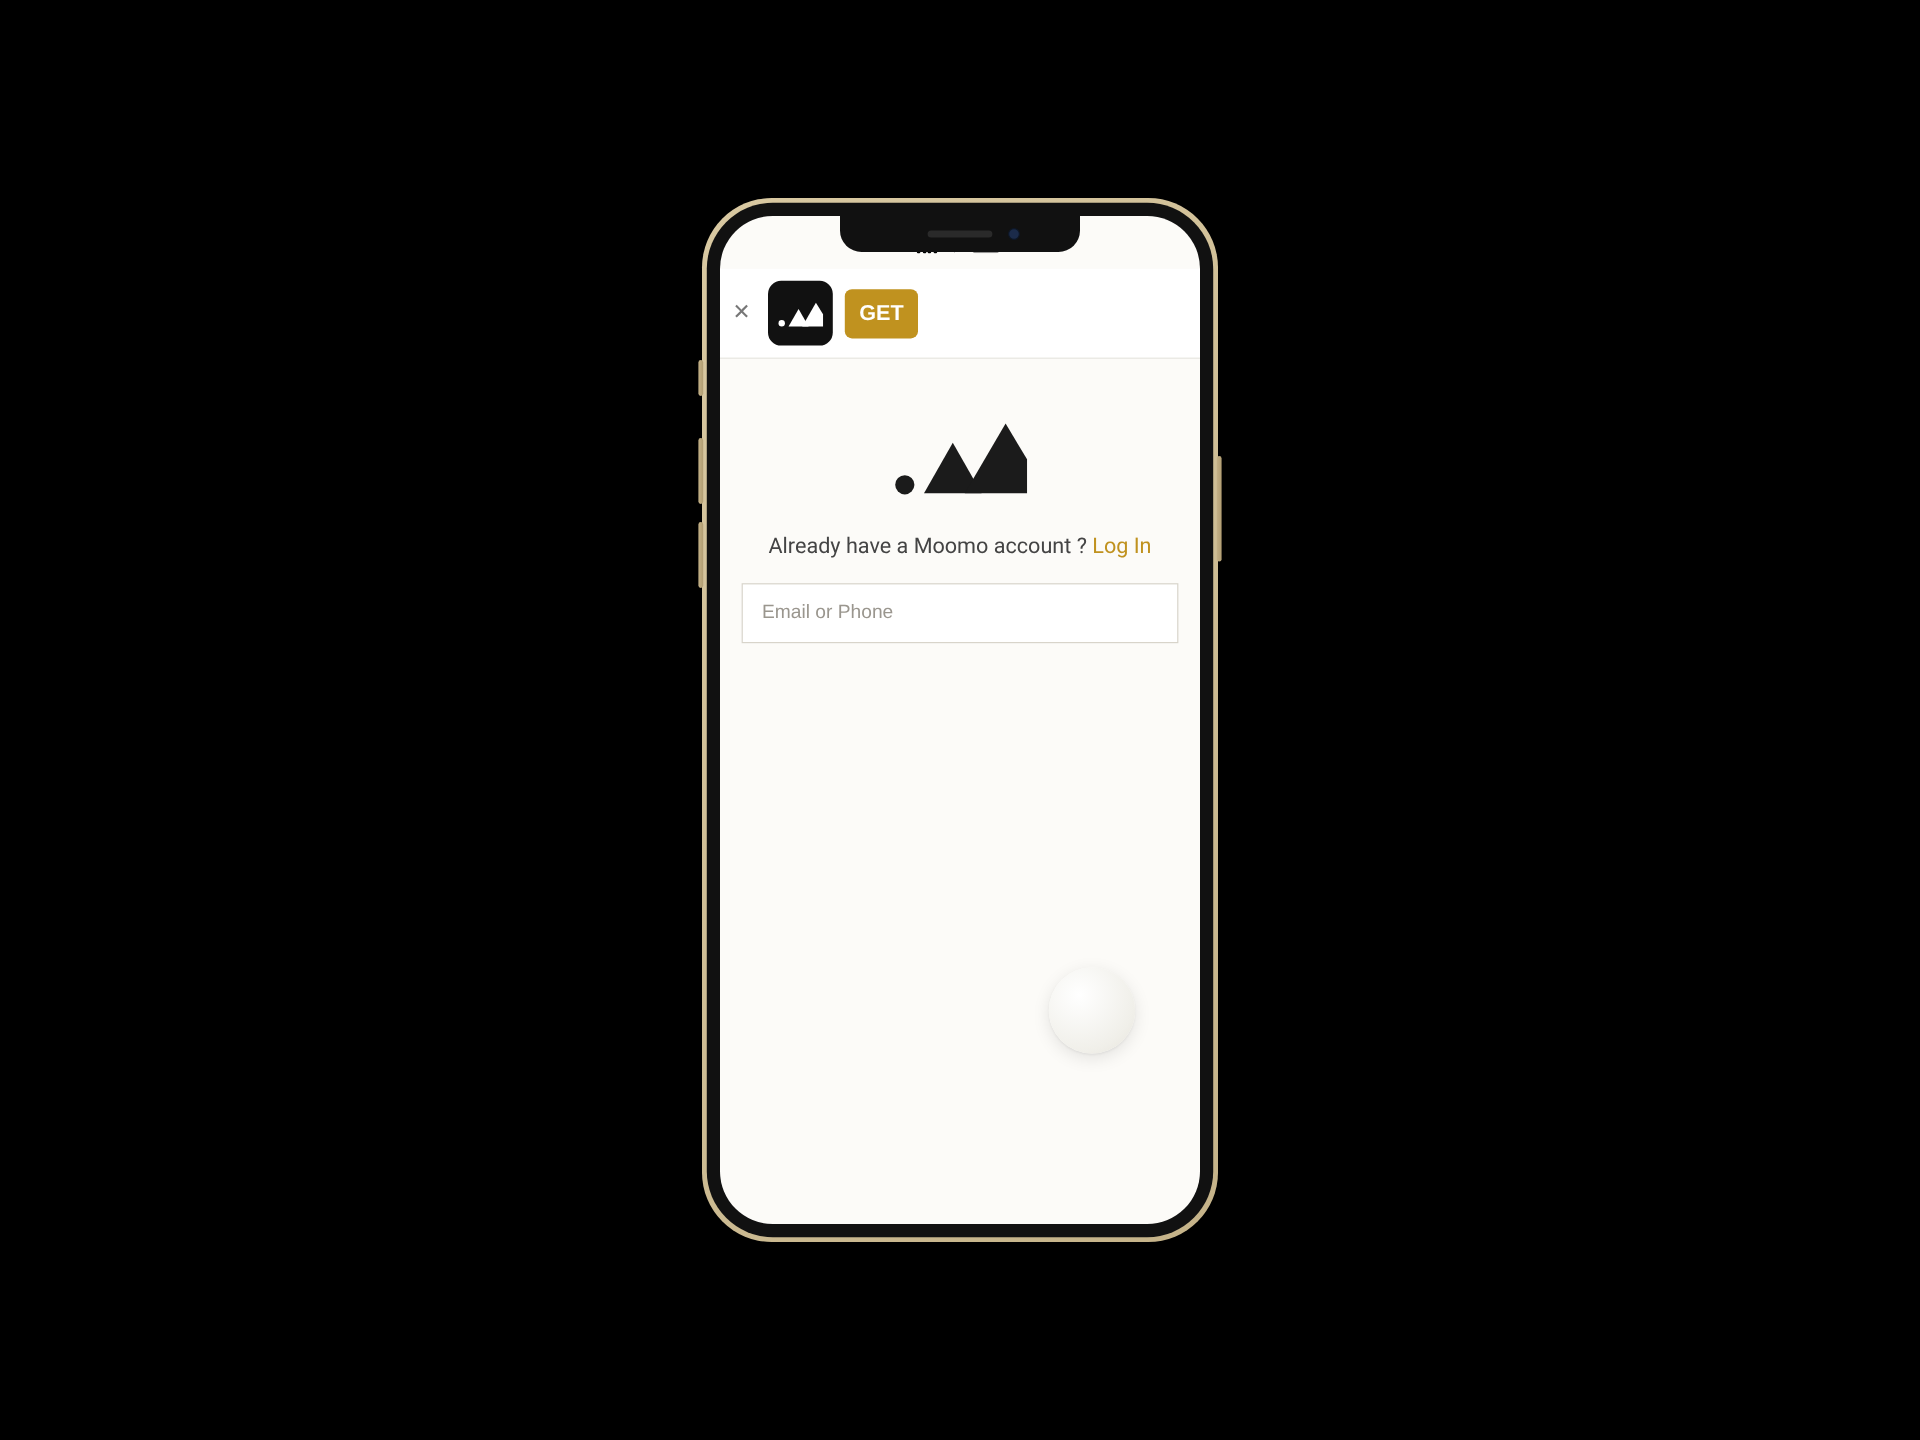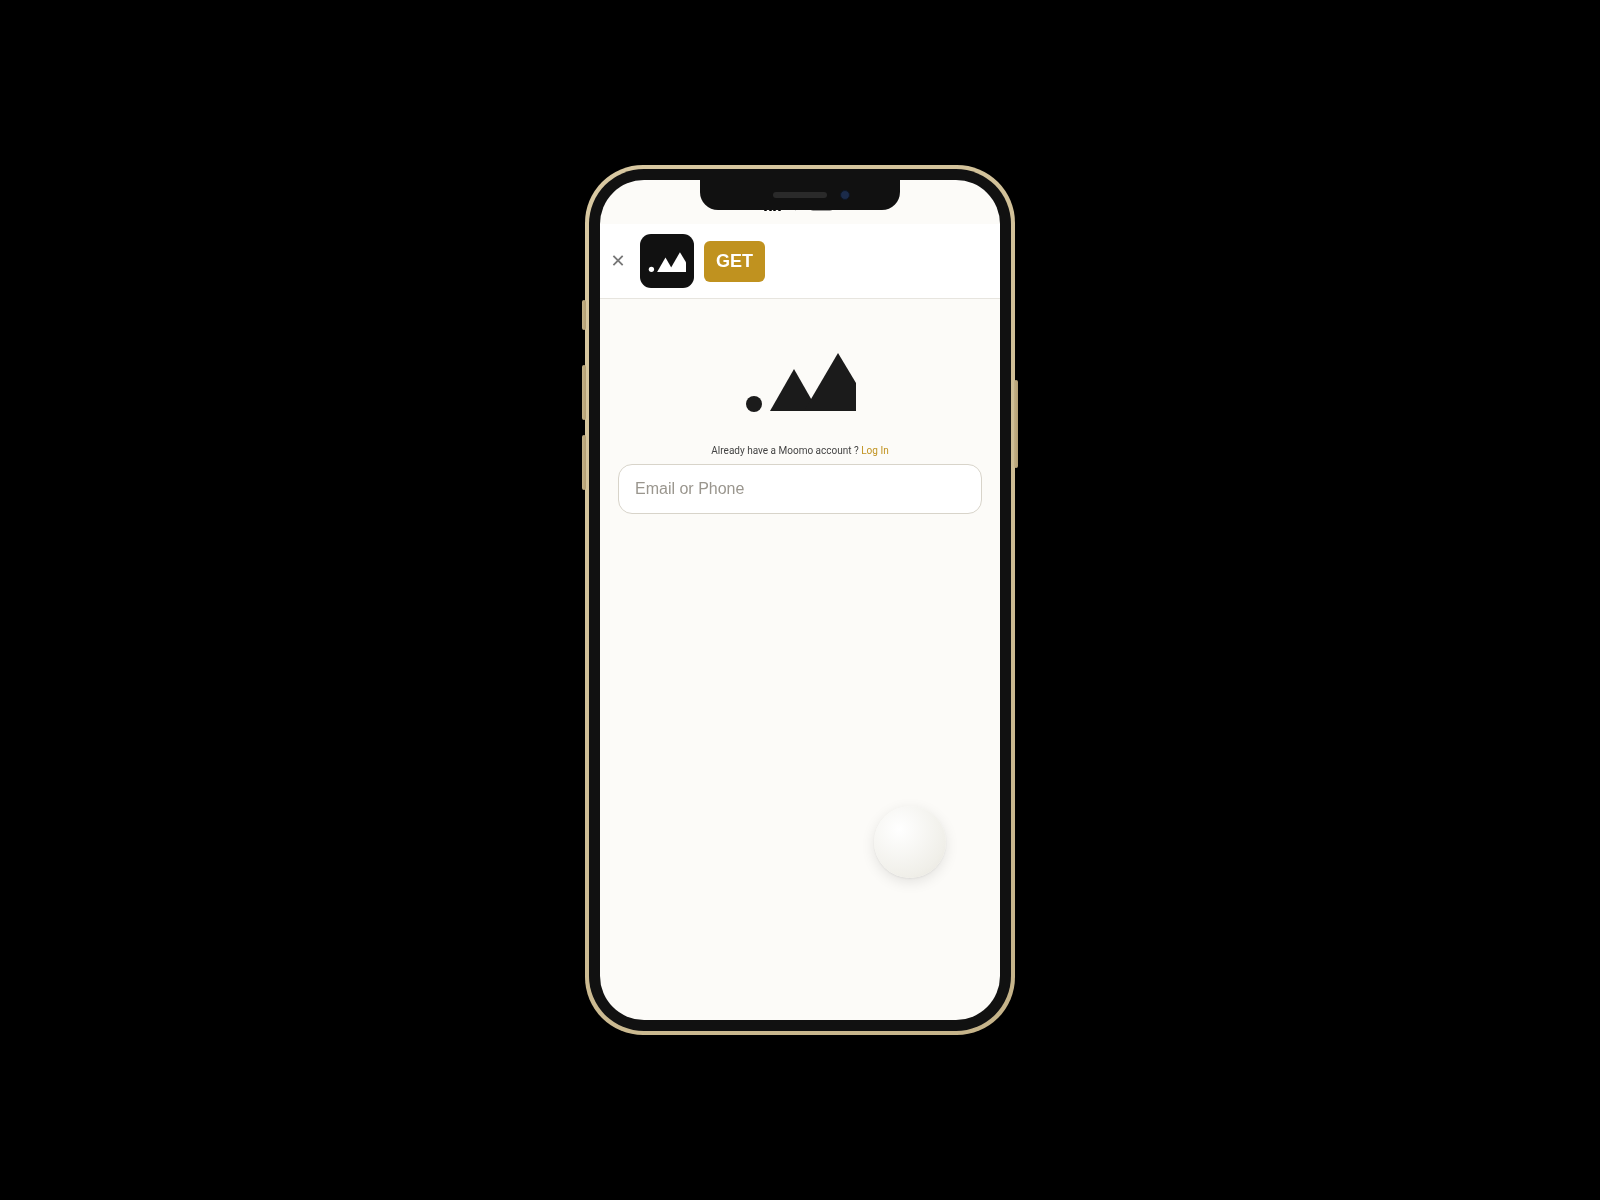--- a/index.html
+++ b/index.html
@@ -150,30 +150,30 @@
   }
   .logo-big { display: inline-block; margin-bottom: 28px; }
   .headline {
     font-family: Georgia, "Times New Roman", serif;
     font-size: 30px;
     line-height: 1.35;
     color: #1c1c1c;
     margin-bottom: 20px;
   }
   .sub-line {
-    font-size: 10px;
+    font-size: 18px;
     color: #444;
-    margin-bottom: 8px;
+    margin-bottom: 20px;
   }
   .login-link { color: #c0921f; cursor: pointer; }
   .field {
     width: 100%;
     height: 50px;
     border: 1px solid #d8d4ca;
-    border-radius: 14px;
+    border-radius: 0;
     background: #fff;
     display: flex;
     align-items: center;
     padding: 0 16px;
     margin-bottom: 14px;
   }
   .field input {
     flex: 1;
     border: none;
     outline: none;

